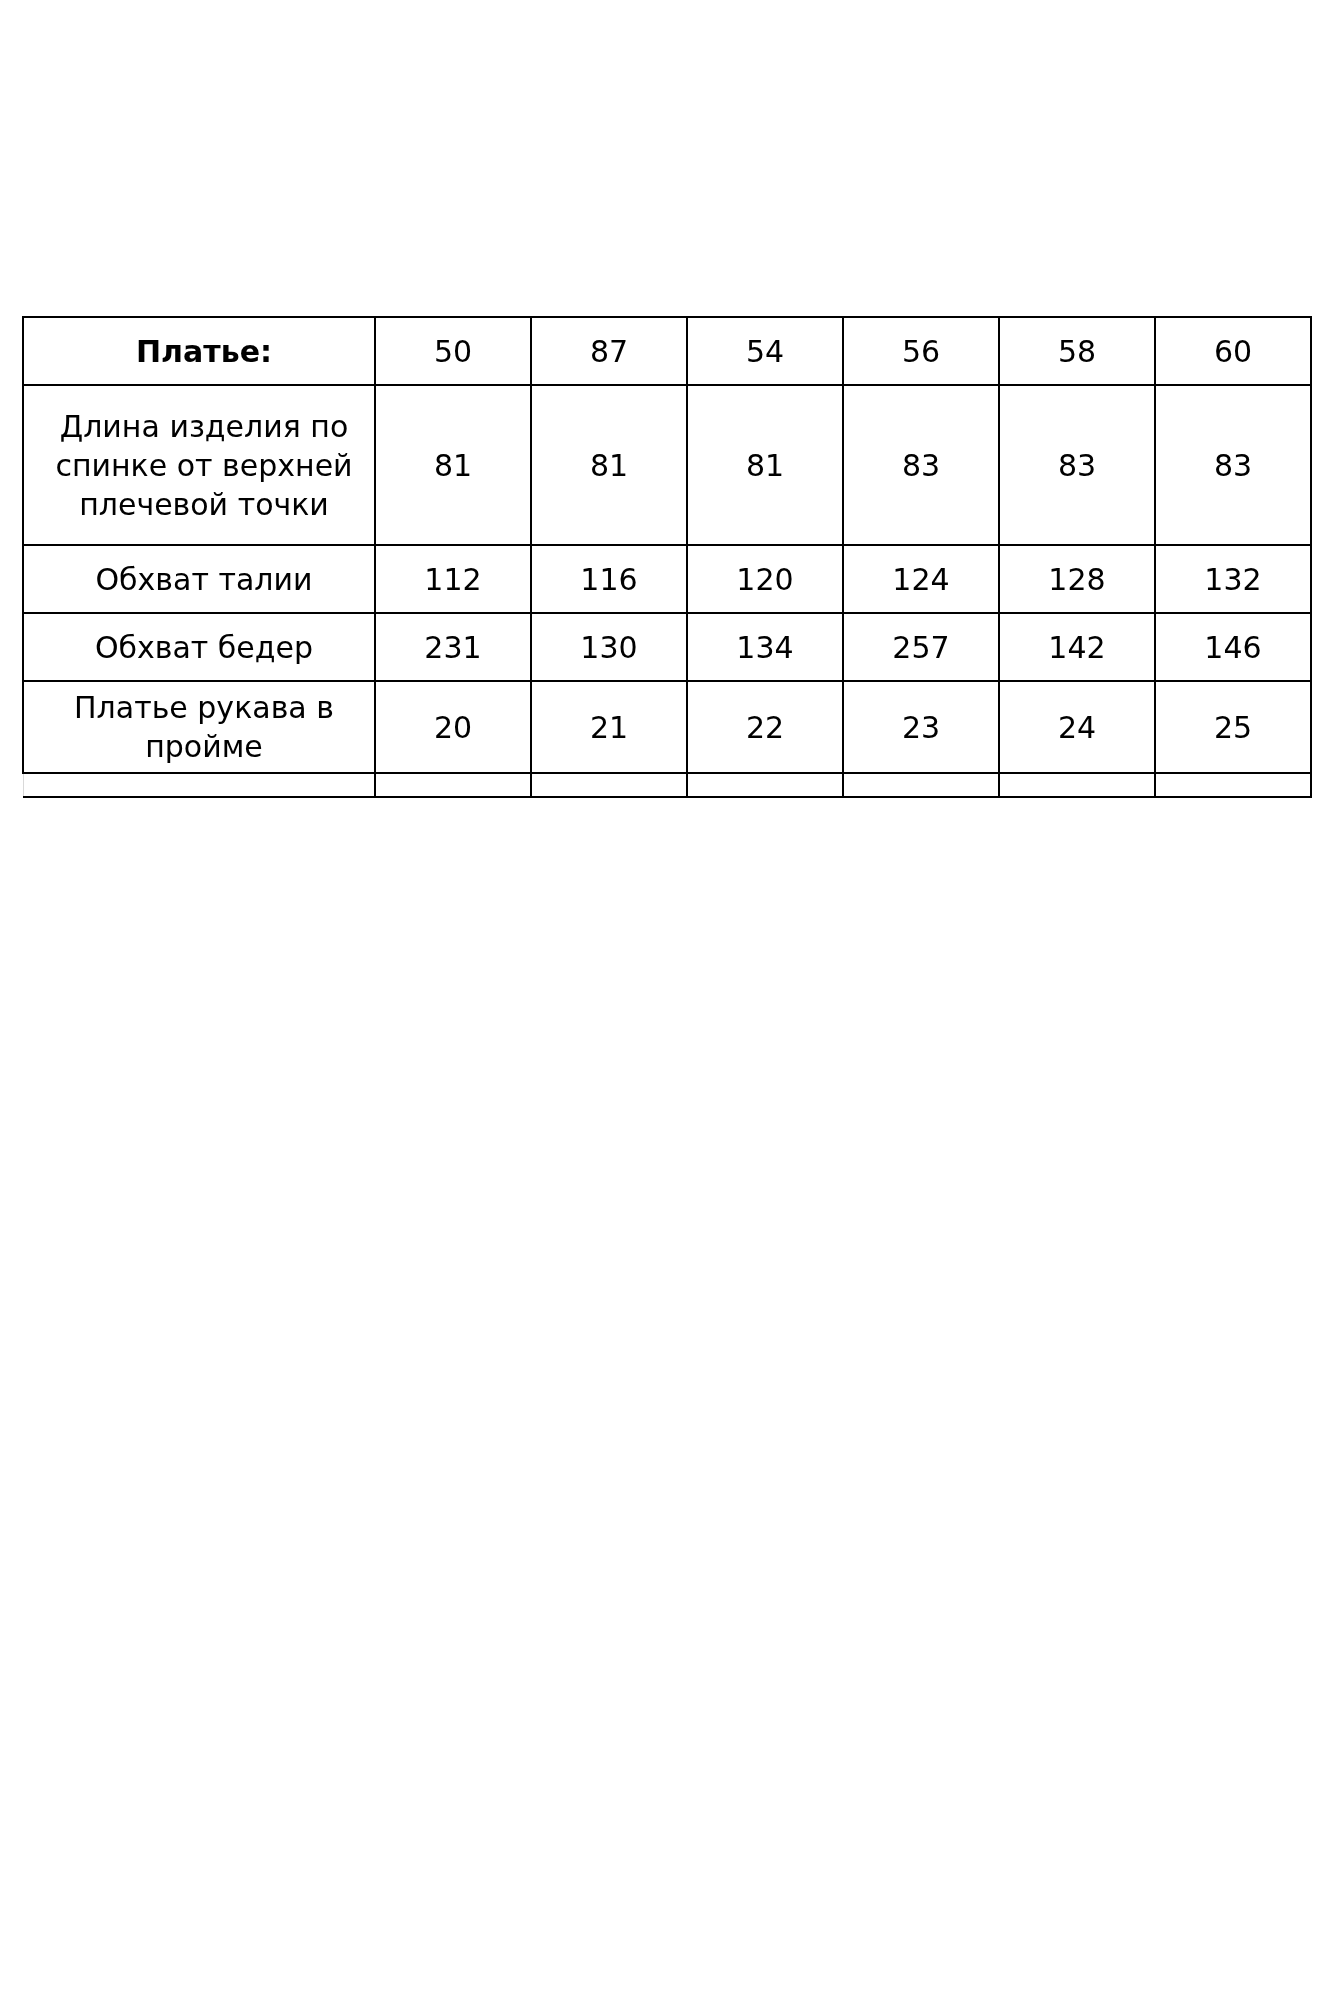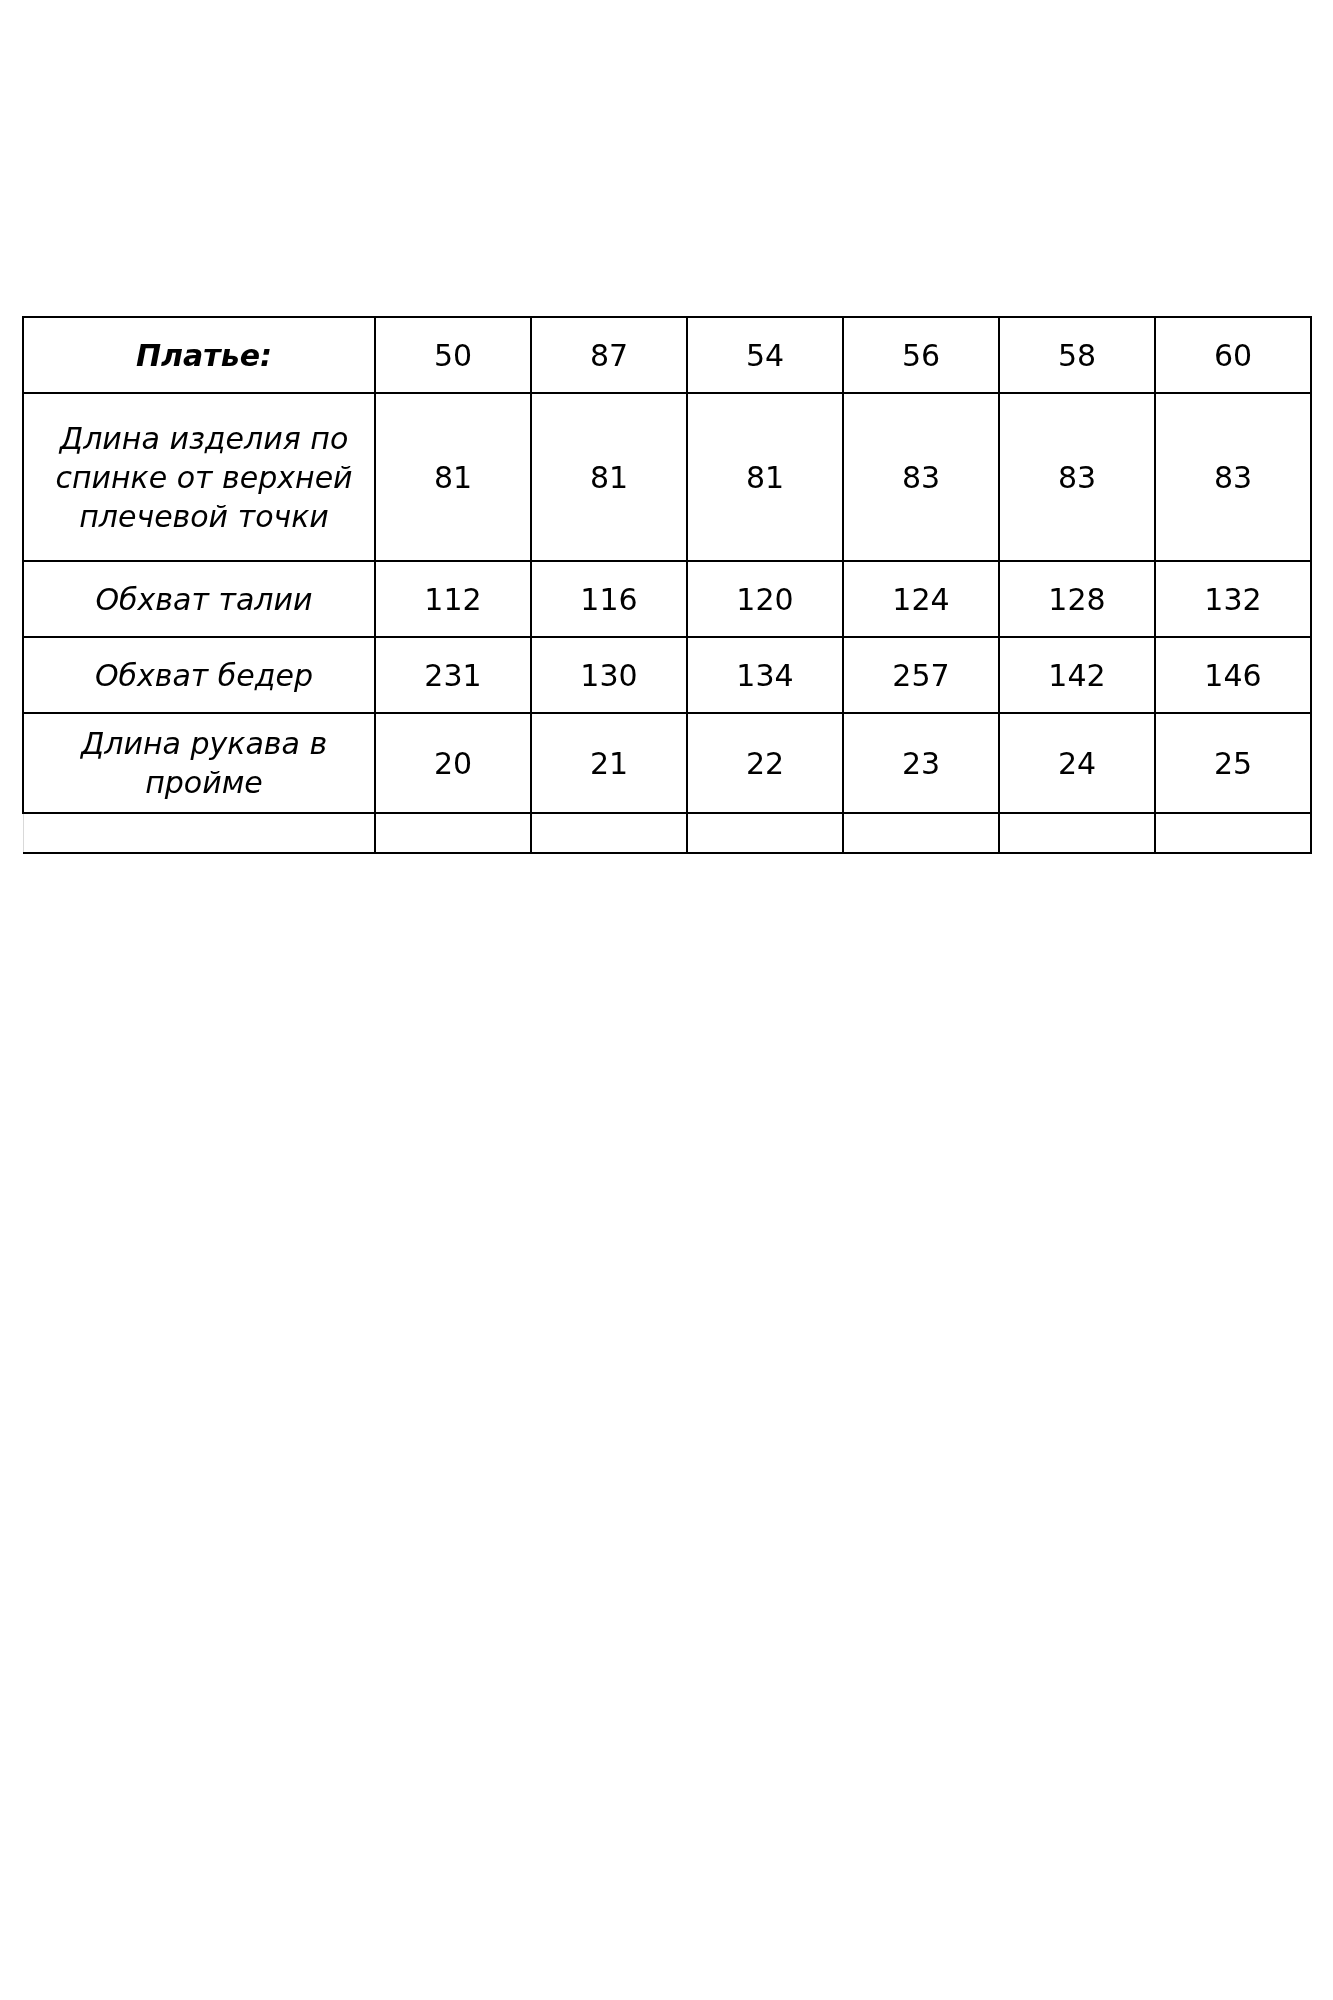--- a/index.html
+++ b/index.html
@@ -25,39 +25,38 @@
 
   table.size-table {
     border-collapse: collapse;
     table-layout: fixed;
     width: 1288px;
   }
 
   table.size-table td,
   table.size-table th {
     border: 2px solid #000000;
-    padding: 8px;
+    padding: 0;
     text-align: center;
     vertical-align: middle;
     font-size: 30px;
     font-weight: normal;
     color: #000000;
     line-height: 1.30;
   }
 
   
   col.c-label { width: 352px; }
   col.c-size  { width: 156px; }
 
   .label-cell {
     text-align: right;
     padding: 4px 0 4px 10px !important;
     font-size: 30px;
     line-height: 1.34;
-    font-style: italic;
   }
 
   .header-row td {
     font-weight: bold;
     font-size: 31px;
     height: 56px;
   }
   .header-row .label-cell {
     font-weight: bold;
   }
@@ -128,21 +127,21 @@
         <td>231</td>
         <td>130</td>
         <td>134</td>
         <td>257</td>
         <td>142</td>
         <td>146</td>
       </tr>
 
 
       <tr class="row-med">
-        <td class="label-cell">Длина рукава в пройме</td>
+        <td class="label-cell">Платье рукава в пройме</td>
         <td>20</td>
         <td>21</td>
         <td>22</td>
         <td>23</td>
         <td>24</td>
         <td>25</td>
       </tr>
 
       <tr class="tail-row">
         <td></td>

